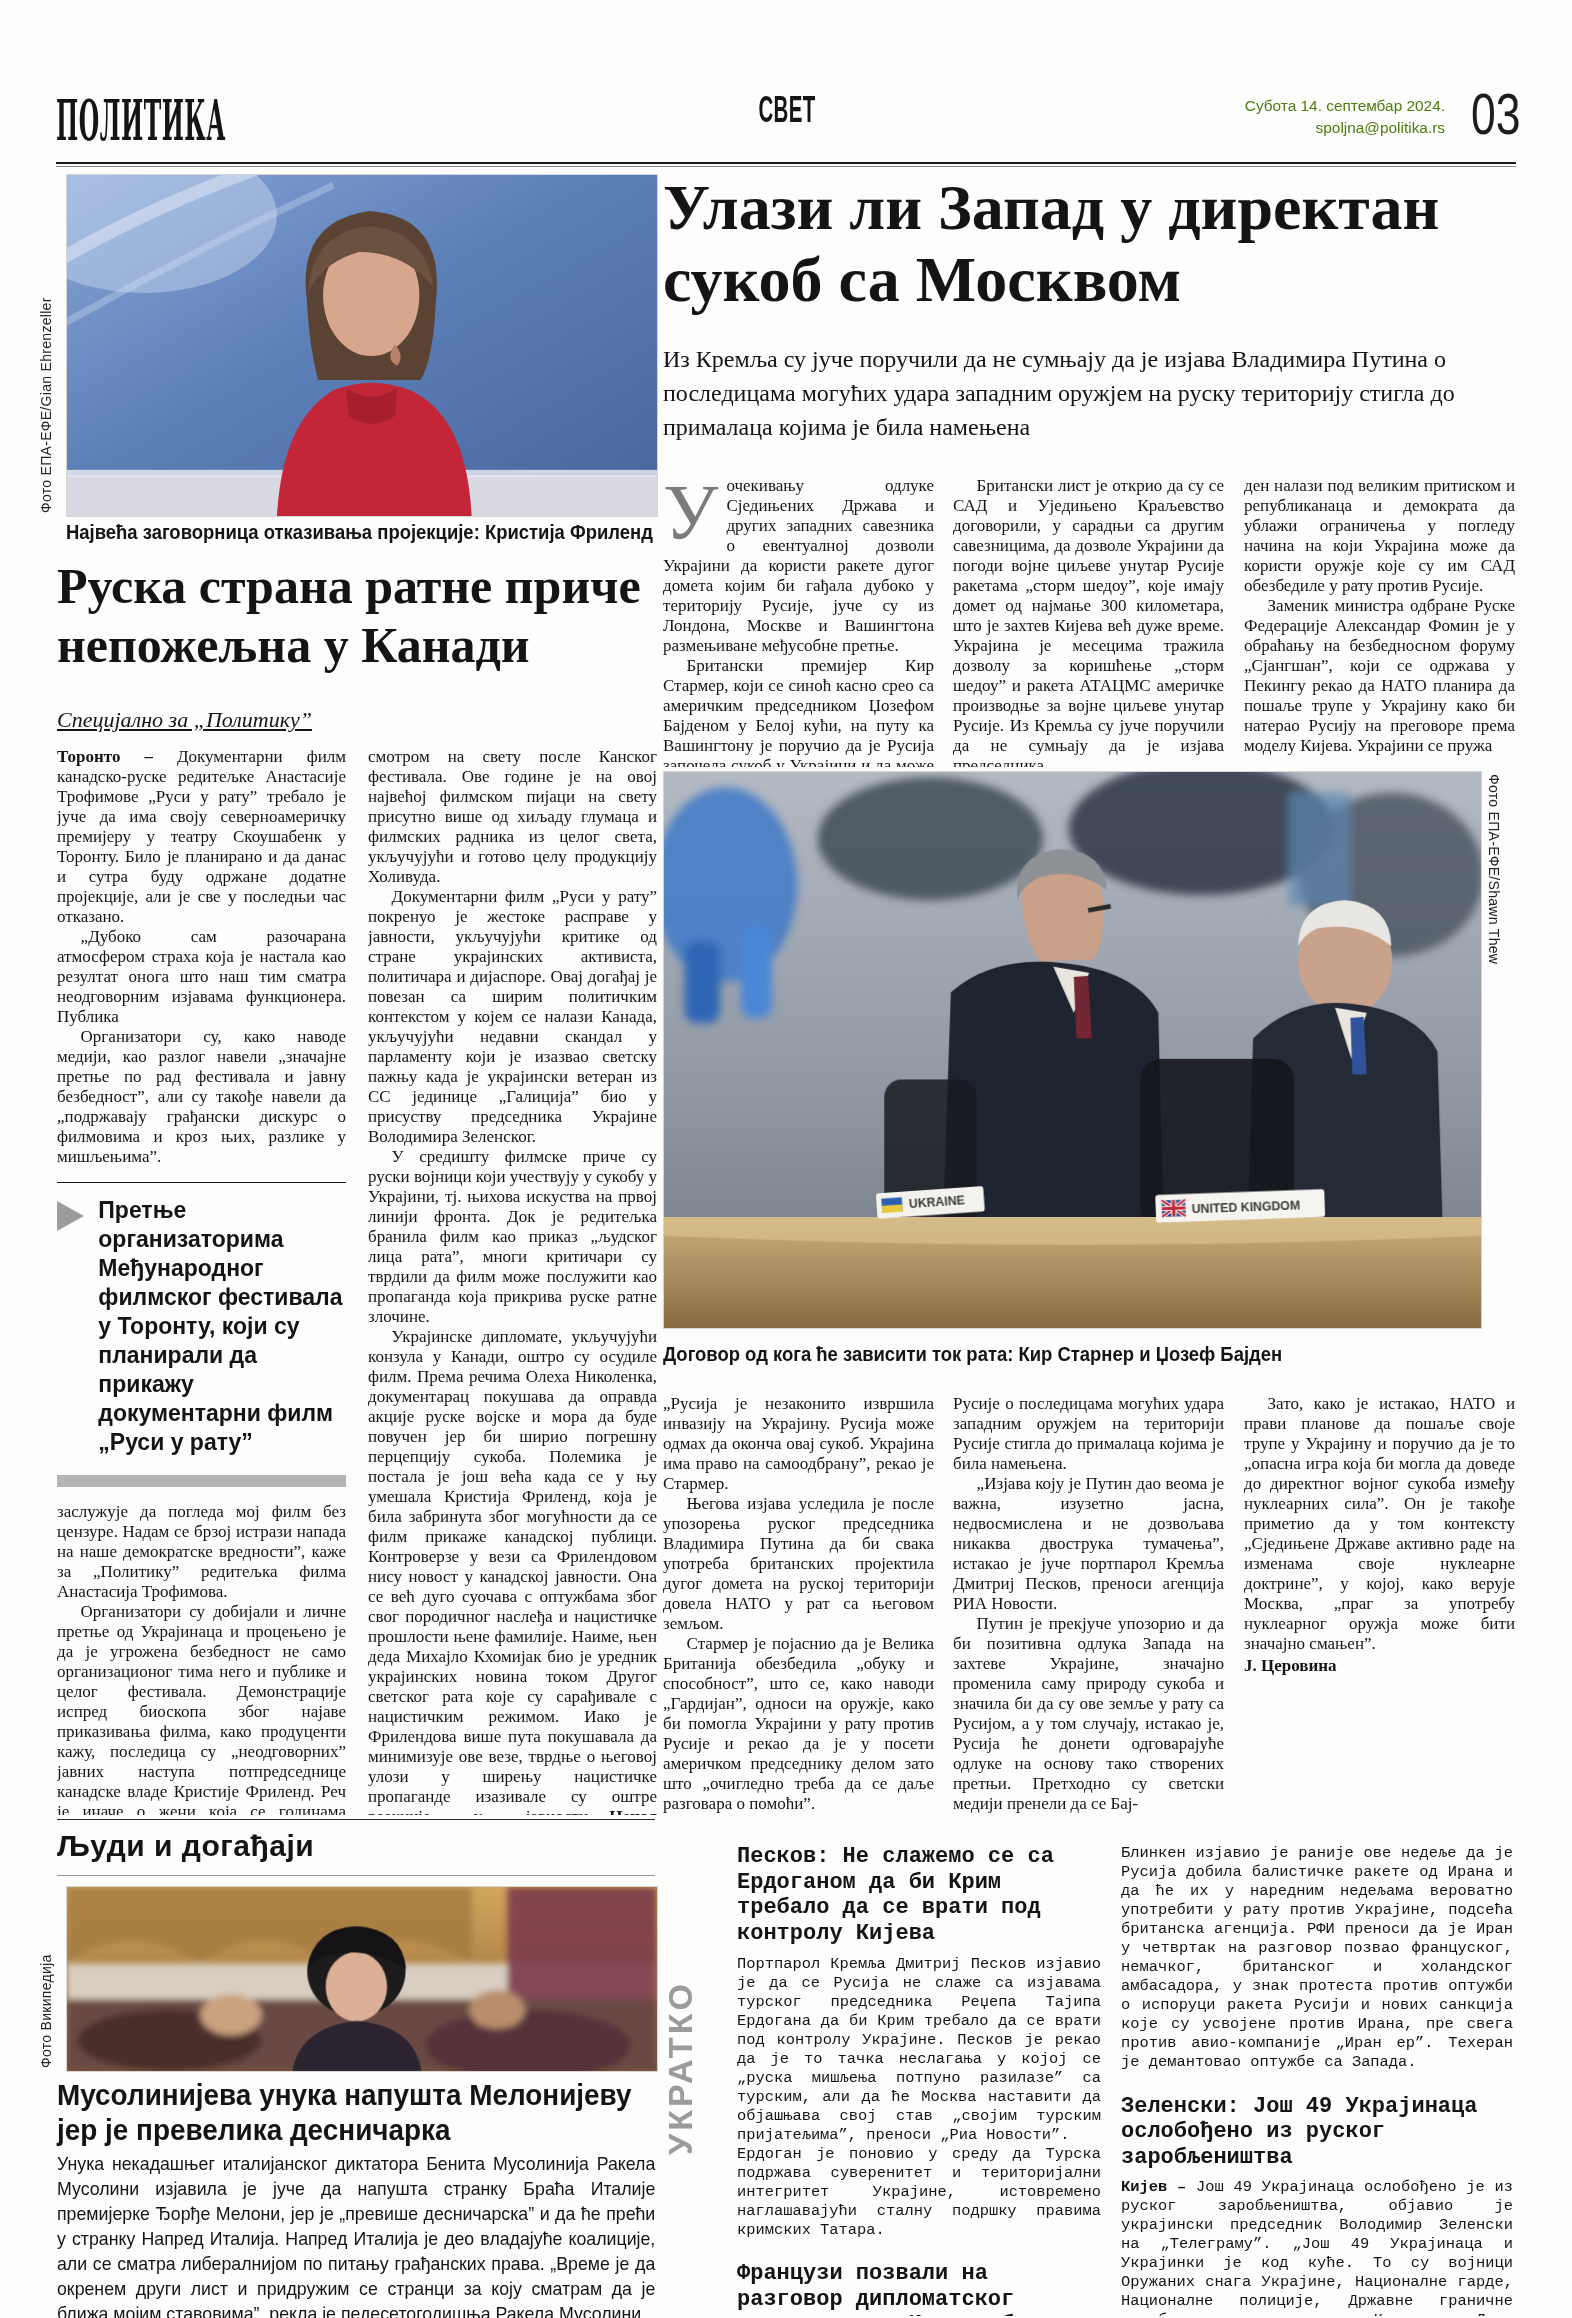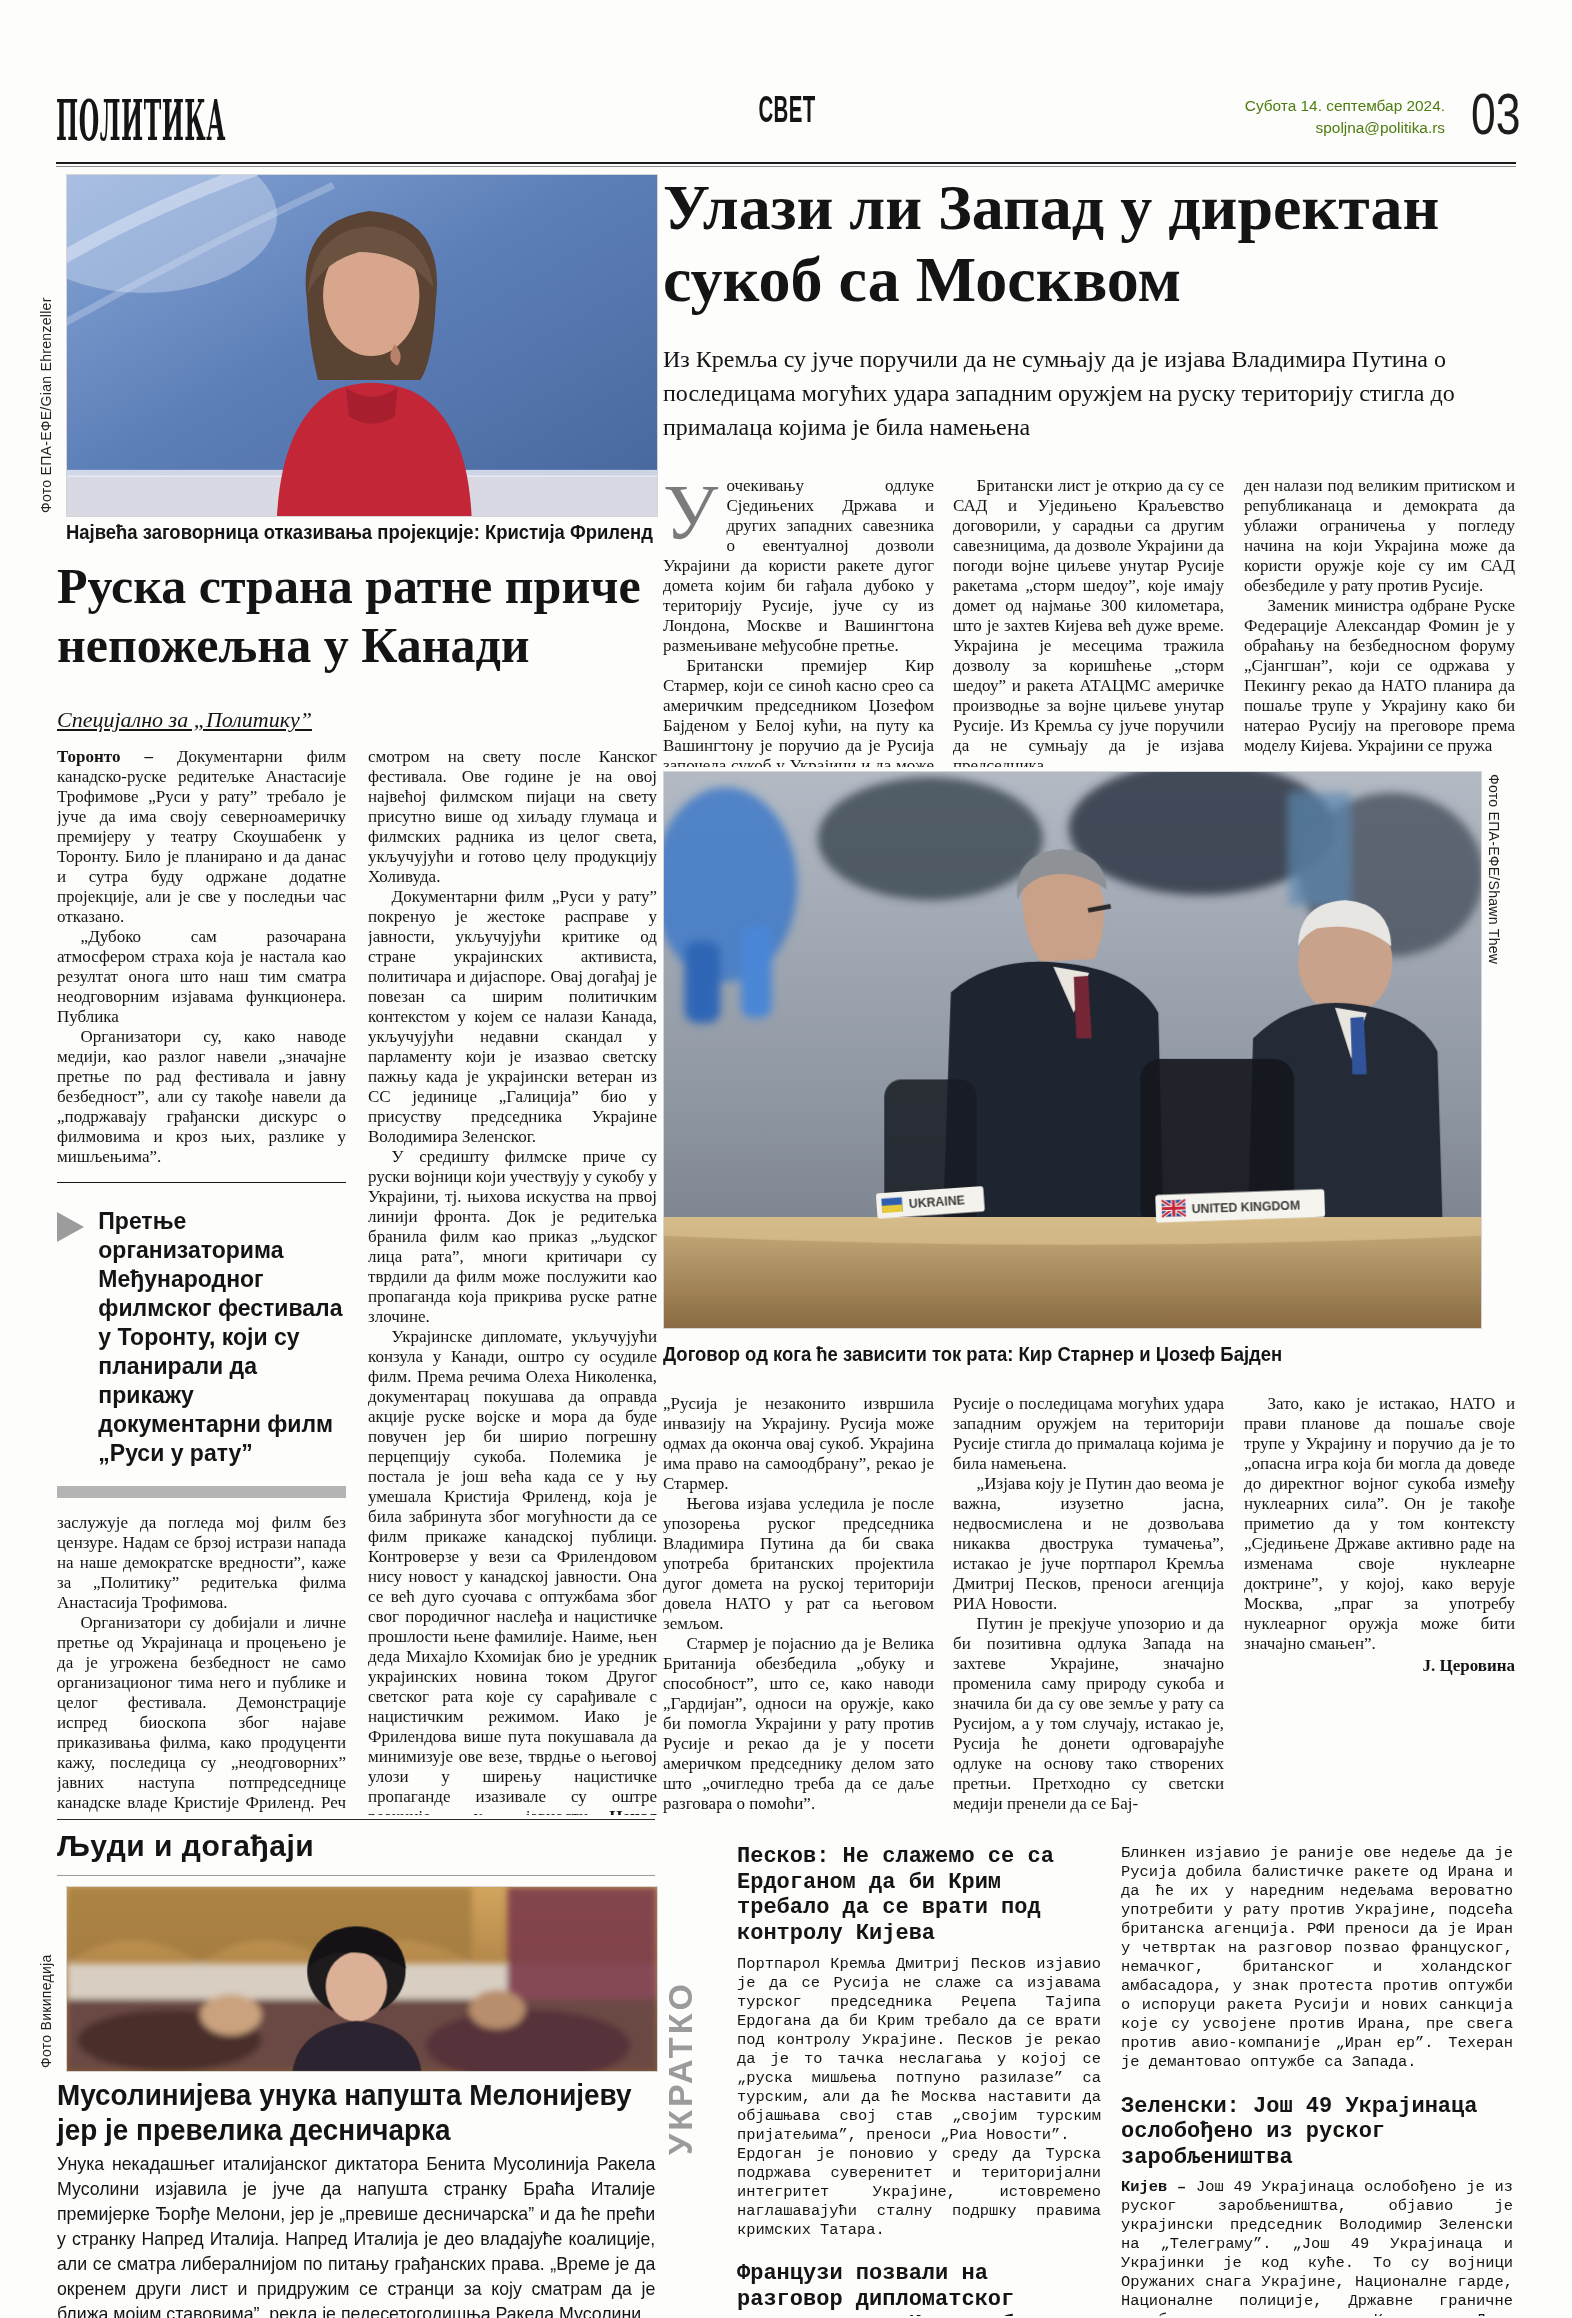--- a/index.html
+++ b/index.html
@@ -26,28 +26,28 @@
   .vcred{font-family:"Liberation Sans",sans-serif;font-size:14px;color:#222;letter-spacing:0.3px;white-space:nowrap;}
   .vcred-up{writing-mode:vertical-rl;transform:rotate(180deg);}
   .vcred-down{writing-mode:vertical-rl;}
 
   
   .bodycol{position:absolute;font-size:17px;line-height:20px;text-align:justify;overflow:hidden;}
   .bodycol p{margin:0;text-indent:23.6px;}
   .bodycol p.noind{text-indent:0;}
   .lead{font-weight:700;}
   .sig-inline{font-weight:700;font-family:"Liberation Serif",serif;}
-  .sig-line{font-weight:700;text-align:right;text-indent:0 !important;margin-top:2px !important;font-family:Liberation Serif, serif;}
+  .sig-line{font-weight:700;text-indent:0 !important;margin-top:2px !important;font-family:Liberation Serif, serif;}
 
   
   .canada-caption{left:66px;top:520px;width:640px;font-family:"Liberation Sans",sans-serif;font-weight:700;
             font-size:20.5px;transform:scaleX(0.90);transform-origin:left top;white-space:nowrap;}
   .canada-headline{left:57px;top:557px;width:604px;font-weight:700;font-size:50px;line-height:1.17;}
   .canada-byline{left:57px;top:707px;font-size:22px;font-style:italic;text-decoration:underline;}
-  .pullquote{margin-top:15.4px;border-top:1.5px solid #161616;padding-top:24px;display:flex;}
+  .pullquote{margin-top:15.4px;border-top:1.5px solid #161616;padding-top:13px;display:flex;}
   .pq-tri{flex:none;width:0;height:0;border-top:15.4px solid transparent;border-bottom:15.4px solid transparent;
           border-left:27px solid #9c9c9c;margin:5.1px 14.3px 0 0;}
   .pq-text{font-family:"Liberation Sans",sans-serif;font-weight:700;font-size:23px;line-height:1.26;
            text-align:left;text-indent:0;}
   .pq-bar{height:12.3px;background:#b4b4b4;margin:17.4px 0 15.4px;}
 
   
   .main-headline{left:663px;top:172px;width:871px;font-weight:700;font-size:64px;line-height:1.12;}
   .main-subhead{left:663px;top:342px;width:845px;font-size:24px;line-height:1.42;}
   .dropcap{float:left;font-size:78px;line-height:62px;padding:5.1px 8.2px 0 0;color:#7b7b7b;font-weight:400;}

